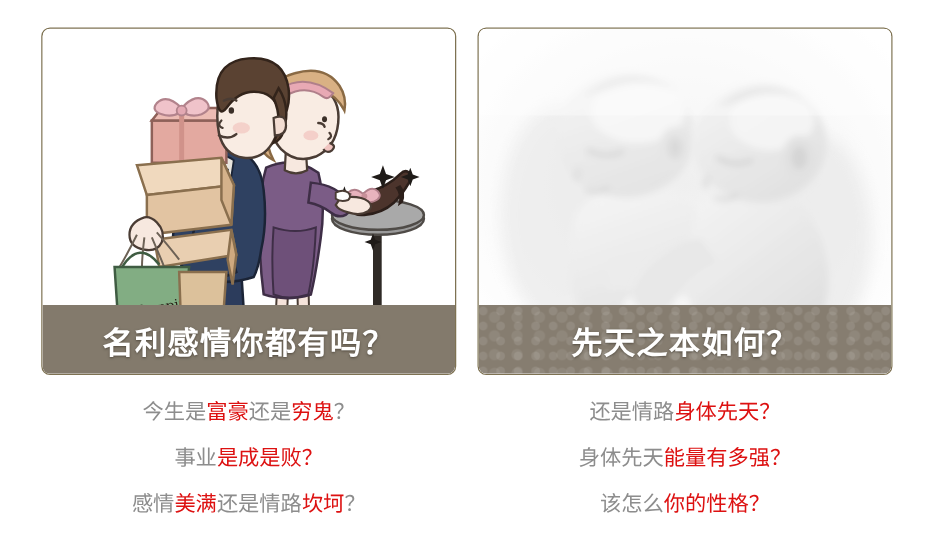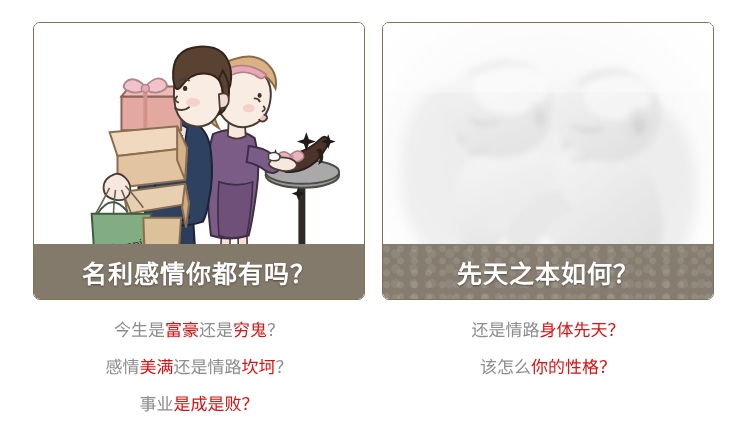--- a/index.html
+++ b/index.html
@@ -230,24 +230,24 @@
       <div class="caption-bar">
         <span class="caption-text">名利感情你都有吗？</span>
       </div>
     </div>
 
     <div class="qlines">
       <div class="qline">
         <span>今生是</span><span class="hi">富豪</span><span>还是</span><span class="hi">穷鬼</span><span>？</span>
       </div>
       <div class="qline">
+        <span>事业</span><span class="hi">是成是败？</span>
+      </div>
+      <div class="qline">
         <span>感情</span><span class="hi">美满</span><span>还是情路</span><span class="hi">坎坷</span><span>？</span>
-      </div>
-      <div class="qline">
-        <span>事业</span><span class="hi">是成是败？</span>
       </div>
     </div>
   </div>
 
   <div class="panel right">
 
     <div class="card">
       <div class="card-art">
         <div class="babies-bg"></div>
         <svg class="art-svg" viewBox="0 0 332 278" preserveAspectRatio="xMidYMid slice">
@@ -334,18 +334,21 @@
       <div class="caption-bar textured">
         <span class="caption-text">先天之本如何？</span>
       </div>
     </div>
 
     <div class="qlines">
       <div class="qline">
         <span>还是情路</span><span class="hi">身体先天？</span>
       </div>
       <div class="qline">
+        <span>身体先天</span><span class="hi">能量有多强？</span>
+      </div>
+      <div class="qline">
         <span>该怎么</span><span class="hi">你的性格？</span>
       </div>
     </div>
   </div>
 
 </div>
 
 </body></html>

